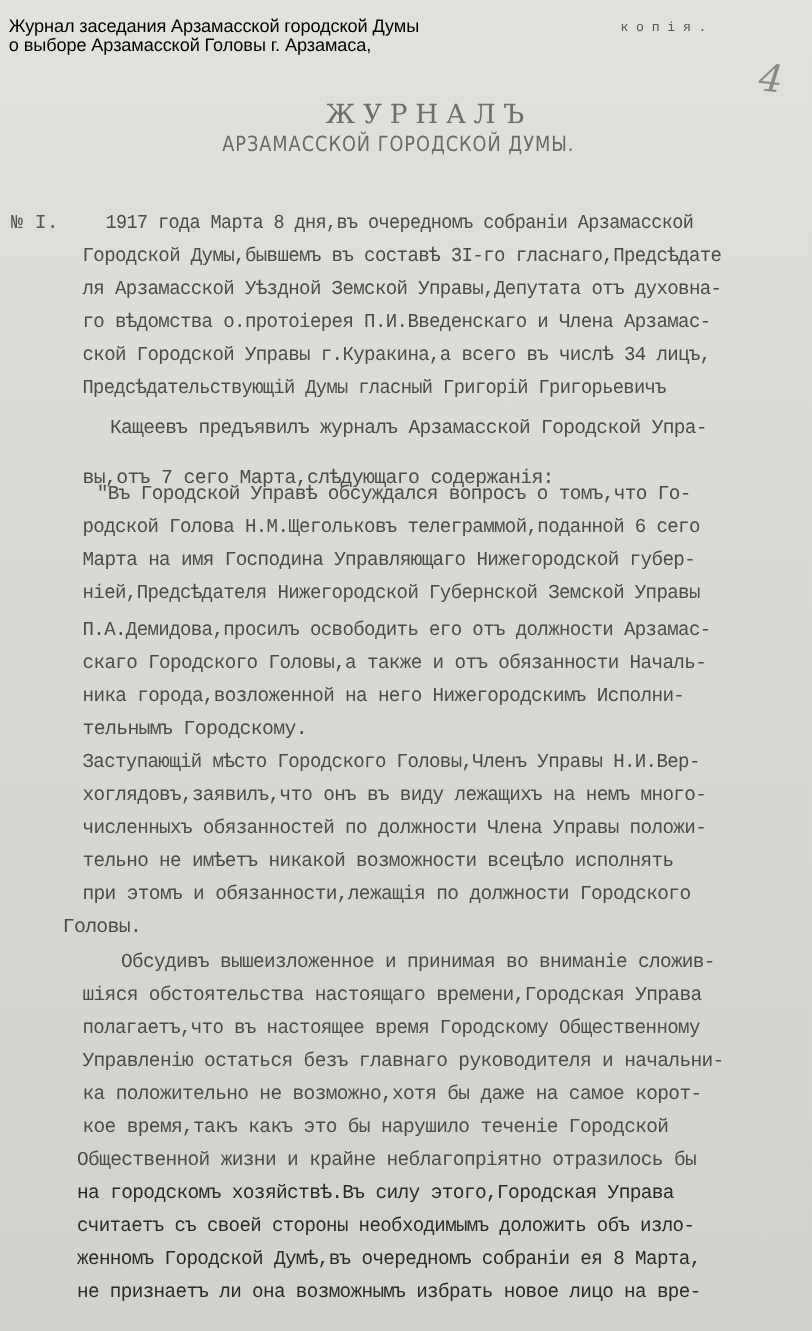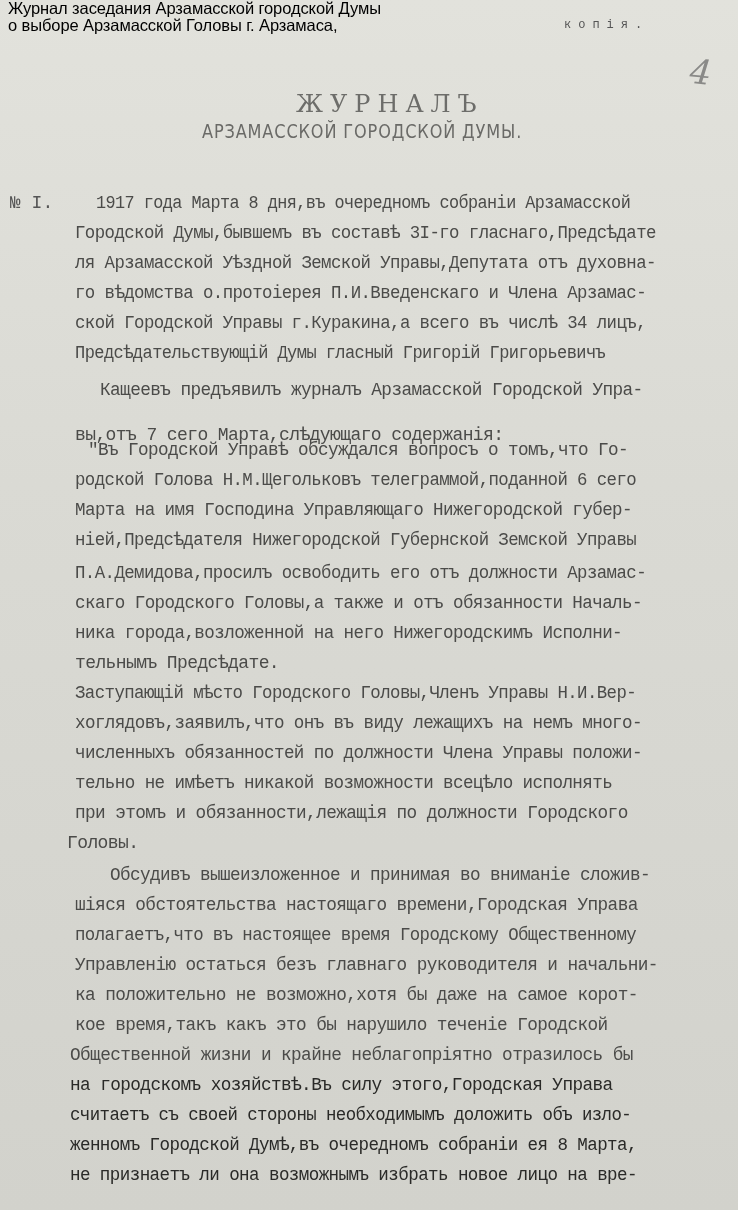--- a/index.html
+++ b/index.html
@@ -6,21 +6,21 @@
     body {
       width: 738px; height: 1210px; overflow: hidden;
       background: #dcdcd6;
     }
     .page {
       position: relative; width: 738px; height: 1210px;
       background: linear-gradient(180deg, #e2e2dc 0%, #dadad4 40%, #d6d6d0 70%, #d2d2cc 100%);
       overflow: hidden;
     }
     .caption {
-      position: absolute; left: 8px; top: 0;
+      position: absolute; left: 8px; top: 16px;
       font-family: "Liberation Sans", sans-serif;
       font-size: 16.5px; line-height: 16.5px; color: #000;
       letter-spacing: -0.1px;
     }
     .caption div { white-space: nowrap; }
     .typed {
       font-family: "Liberation Mono", "DejaVu Sans Mono", monospace;
       color: #4a4a48;
       white-space: nowrap;
     }
@@ -78,27 +78,27 @@
     <div class="typed line" style="left:75px;top:343px;transform:scaleX(0.945)">Предсѣдательствующій Думы гласный  Григорій Григорьевичъ</div>
     <div class="typed line" style="left:100px;top:380px;transform:scaleX(0.985)">Кащеевъ  предъявилъ журналъ Арзамасской Городской Упра-</div>
     <div class="typed line" style="left:75px;top:425px;">вы,отъ 7 сего Марта,слѣдующаго содержанія:</div>
     <div class="typed line" style="left:88px;top:440px;transform:scaleX(0.98)">"Въ Городской Управѣ обсуждался вопросъ о томъ,что Го-</div>
     <div class="typed line" style="left:75px;top:470px;transform:scaleX(0.965)">родской Голова Н.М.Щегольковъ телеграммой,поданной 6 сего</div>
     <div class="typed line" style="left:75px;top:500px;transform:scaleX(0.975)">Марта на имя Господина Управляющаго Нижегородской губер-</div>
     <div class="typed line" style="left:75px;top:530px;transform:scaleX(0.965)">ніей,Предсѣдателя Нижегородской Губернской Земской Управы</div>
     <div class="typed line" style="left:75px;top:563px;transform:scaleX(0.965)">П.А.Демидова,просилъ освободить его отъ должности Арзамас-</div>
     <div class="typed line" style="left:75px;top:593px;transform:scaleX(0.975)">скаго Городского Головы,а также и отъ обязанности Началь-</div>
     <div class="typed line" style="left:75px;top:623px;transform:scaleX(0.975)">ника города,возложенной на него Нижегородскимъ Исполни-</div>
-    <div class="typed line" style="left:75px;top:653px;">тельнымъ Предсѣдате.</div>
+    <div class="typed line" style="left:75px;top:653px;">тельнымъ Городскому.</div>
     <div class="typed line" style="left:75px;top:683px;transform:scaleX(0.965)">Заступающій мѣсто Городского Головы,Членъ Управы Н.И.Вер-</div>
     <div class="typed line" style="left:75px;top:713px;transform:scaleX(0.975)">хоглядовъ,заявилъ,что онъ въ виду лежащихъ на немъ много-</div>
     <div class="typed line" style="left:75px;top:743px;transform:scaleX(0.975)">численныхъ обязанностей по должности Члена Управы положи-</div>
     <div class="typed line" style="left:75px;top:773px;transform:scaleX(0.975)">тельно не имѣетъ никакой возможности всецѣло исполнять</div>
     <div class="typed line" style="left:75px;top:803px;transform:scaleX(0.985)">при  этомъ и обязанности,лежащія по должности Городского</div>
-    <div class="typed line" style="left:67px;top:833px;text-align:center;">Головы.</div>
+    <div class="typed line" style="left:57px;top:833px;text-align:center;">Головы.</div>
     <div class="typed line" style="left:110px;top:865px;transform:scaleX(0.98)">Обсудивъ вышеизложенное и принимая во вниманіе сложив-</div>
     <div class="typed line" style="left:75px;top:895px;transform:scaleX(0.985)">шіяся обстоятельства настоящаго времени,Городская Управа</div>
     <div class="typed line" style="left:75px;top:925px;transform:scaleX(0.965)">полагаетъ,что въ настоящее время Городскому Общественному</div>
     <div class="typed line" style="left:75px;top:955px;transform:scaleX(0.985)">Управленію остаться безъ главнаго руководителя и начальни-</div>
     <div class="typed line" style="left:75px;top:985px;transform:scaleX(0.985)">ка положительно не возможно,хотя бы даже на самое корот-</div>
     <div class="typed line" style="left:75px;top:1015px;transform:scaleX(0.985)">кое время,такъ какъ это бы нарушило теченіе Городской</div>
     <div class="typed line" style="left:70px;top:1045px;transform:scaleX(0.985)">Общественной жизни и крайне неблагопріятно отразилось бы</div>
     <div class="typed line dark" style="left:70px;top:1075px;transform:scaleX(0.985)">на городскомъ хозяйствѣ.Въ силу этого,Городская Управа</div>
     <div class="typed line dark" style="left:70px;top:1105px;transform:scaleX(0.965)">считаетъ съ своей стороны необходимымъ  доложить объ изло-</div>
     <div class="typed line dark" style="left:70px;top:1135px;transform:scaleX(0.975)">женномъ Городской Думѣ,въ очередномъ собраніи ея 8 Марта,</div>

